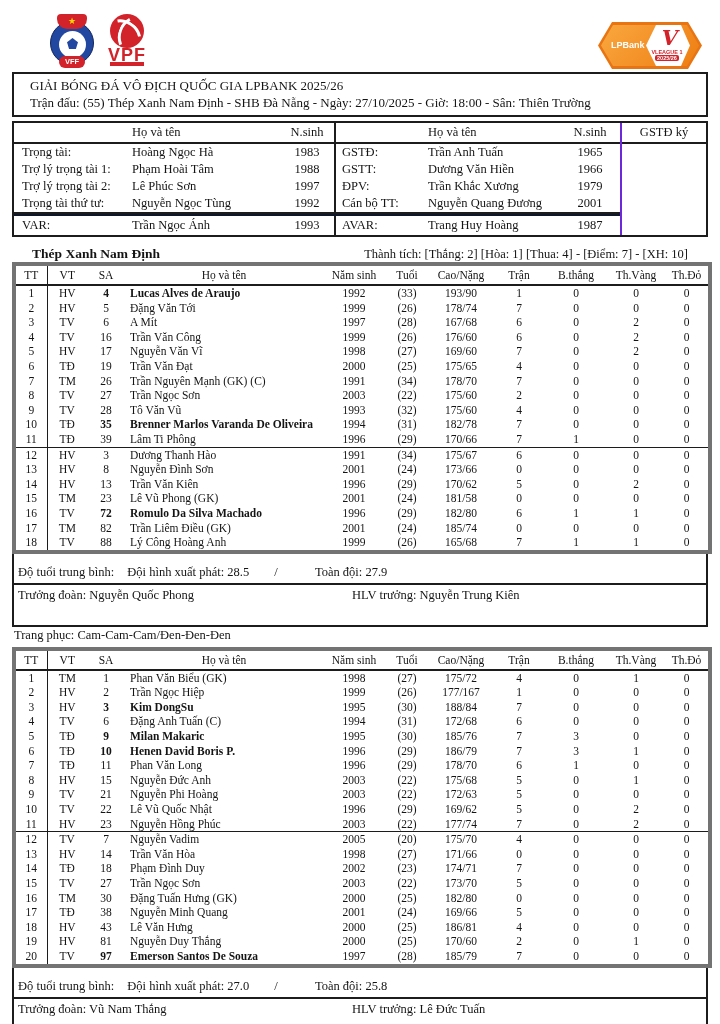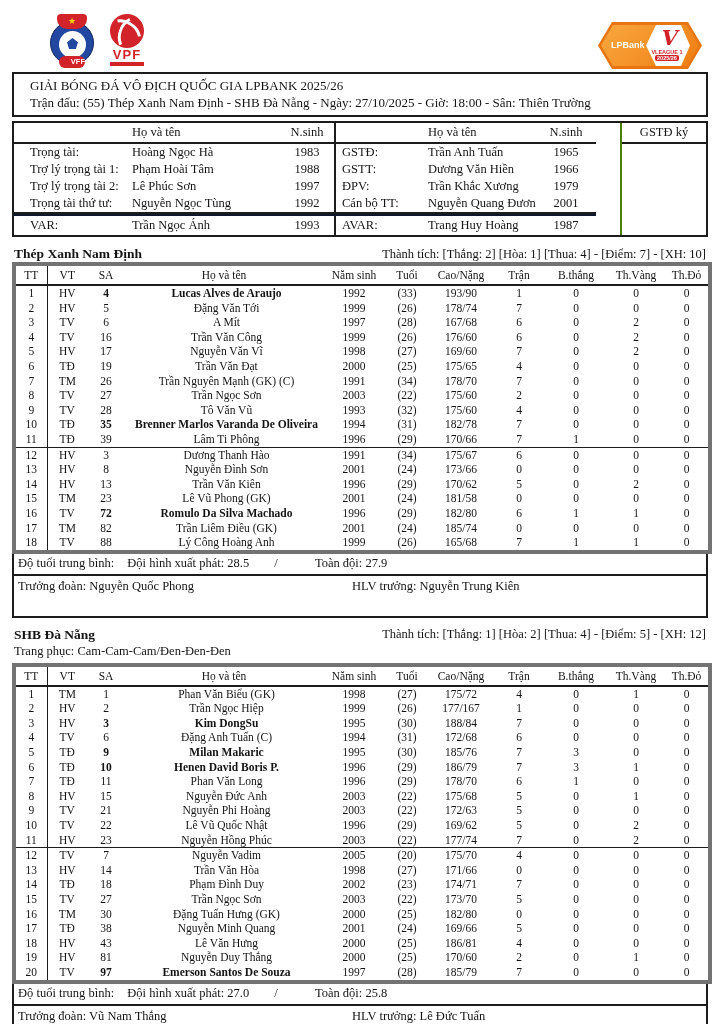--- a/index.html
+++ b/index.html
@@ -13,30 +13,30 @@
 
   .vff-logo { position:relative; width:48px; height:54px; }
   .vff-flag { position:absolute; top:0; left:9px; width:30px; height:15px; background:#d2232a;
               border-radius:4px 4px 10px 10px; color:#ffd400; font-size:9px; line-height:14px; text-align:center; z-index:2; }
   .vff-circle { position:absolute; top:7px; left:2px; width:44px; height:44px; border-radius:50%;
                 background:#2247a0; border:1px solid #15265c; }
   .vff-ball { position:absolute; top:9px; left:8px; width:27px; height:27px; border-radius:50%; background:#fff; }
   .vff-ball::after { content:""; position:absolute; left:8px; top:7px; width:11px; height:11px;
                 background:#2247a0; clip-path:polygon(50% 0,100% 38%,81% 100%,19% 100%,0 38%); }
   .vff-tag { position:absolute; bottom:0; left:11px; width:26px; height:12px; background:#d2232a; border-radius:6px;
-             color:#fff; font-size:7.5px; font-weight:bold; line-height:12px; text-align:right;
+             color:#fff; font-size:7.5px; font-weight:bold; line-height:12px; text-align:center;
              font-family:"Liberation Sans", sans-serif; z-index:3; }
 
   .vpf-logo { position:relative; width:46px; height:54px; text-align:center; }
   .vpf-ball { position:relative; width:34px; height:34px; margin:0 auto; border-radius:50%; background:#d2232a; overflow:hidden; }
   .vpf-ball::before { content:""; position:absolute; left:-8px; top:6px; width:34px; height:30px;
              border-radius:50%; border:3px solid #fff; border-color:#fff transparent transparent transparent; transform:rotate(35deg); }
   .vpf-ball::after { content:""; position:absolute; left:8px; top:2px; width:30px; height:34px;
              border-radius:50%; border:3px solid #fff; border-color:transparent transparent transparent #fff; transform:rotate(20deg); }
-  .vpf-text { color:#d2232a; font-weight:bold; font-size:13px; line-height:14px; letter-spacing:1px;
+  .vpf-text { color:#d2232a; font-weight:bold; font-size:18px; line-height:14px; letter-spacing:1px;
               font-family:"Liberation Sans", sans-serif; }
   .vpf-bar { height:4px; background:#d2232a; margin:0 6px; }
 
   .page-title { position:absolute; left:0; right:0; top:30px; text-align:center; font-size:21px; letter-spacing:0.5px; }
 
   .lp-badge { position:absolute; right:6px; top:14px; width:104px; height:47px; }
   .lp-hex { position:absolute; inset:0; background:#e87511;
             clip-path:polygon(14px 0, calc(100% - 14px) 0, 100% 50%, calc(100% - 14px) 100%, 14px 100%, 0 50%); }
   .lp-hex-in { position:absolute; inset:3px; background:linear-gradient(135deg,#f9a83f,#ee7d12);
             clip-path:polygon(12px 0, calc(100% - 12px) 0, 100% 50%, calc(100% - 12px) 100%, 12px 100%, 0 50%); }
@@ -53,52 +53,52 @@
   
   .info-box { border:2px solid #1c1c1c; width:696px; padding:3px 16px 4px; margin-top:2px; }
   .info-line1 { font-size:13px; line-height:17px; }
   .info-line2 { font-size:13px; line-height:17px; }
 
   
   .officials-box { display:flex; border:2px solid #1c1c1c; width:696px; margin-top:4px; font-size:12.5px; }
   .off-main { flex:1; min-width:0; }
   .off-row { display:grid; grid-template-columns:116px 150px 54px 92px 1fr 60px; }
   .off-row > div { line-height:17px; padding:0 2px; white-space:nowrap; overflow:hidden; }
-  .off-row .c0 { padding-left:16px; }
+  .off-row .c0 { padding-left:8px; }
   .off-row .c2, .off-row .c5 { text-align:center; }
   .off-row .c3 { border-left:2px solid #1c1c1c; padding-left:6px; }
   .off-head .c0,.off-head .c1,.off-head .c2,.off-head .c3,.off-head .c4,.off-head .c5
       { border-bottom:2px solid #1c1c1c; line-height:19px; }
   .off-var .off-row > div, .off-var > .off-row { border-top:2px solid #0f172a; }
   .off-var .off-row .c0 { border-top:none; }
   .off-var { border-top:2px solid #1c1c1c; }
   .off-var .off-row > div { border-top:none; line-height:19px; }
-  .off-sign { width:86px; border-left:2px solid #4d7c0f; display:flex; flex-direction:column;margin-left:24px; }
+  .off-sign { width:86px; border-left:2px solid #6d28d9; display:flex; flex-direction:column; }
   .off-sign-head { line-height:19px; text-align:center; border-bottom:2px solid #1c1c1c; }
   .off-sign-cell { flex:1; }
 
   
-  .team-head { display:flex; justify-content:space-between; align-items:center; margin:9px 2px 0; }
+  .team-head { display:flex; justify-content:space-between; align-items:flex-end; margin:9px 20px 0; }
   .team-name { font-weight:bold; font-size:13.5px; }
   .team-record { font-size:12.5px;font-family:Liberation Serif, serif; }
   .team-kit { font-size:12.5px; margin:1px 2px 4px; }
 
   table.team-table { border-collapse:collapse; table-layout:fixed; width:696px; border:4px solid #737373; font-size:11.5px; }
   table.team-table th, table.team-table td { padding:0; font-weight:normal; text-align:center; white-space:nowrap; overflow:hidden; }
   table.team-table thead th { line-height:18px; border-bottom:2px solid #1c1c1c; }
   table.team-table td { line-height:14.6px; }
   table.team-table th:first-child, table.team-table td:first-child { border-right:1.5px solid #1c1c1c; }
-  table.team-table td:nth-child(4) { text-align:center; padding-left:5px; }
+  table.team-table td:nth-child(4) { text-align:left; padding-left:5px; }
   table.team-table thead th:nth-child(4) { text-align:center; padding-left:0; }
   tbody.subs tr:first-child td { border-top:1.5px solid #1c1c1c; }
   tr.bold-row td:nth-child(3), tr.bold-row td:nth-child(4) { font-weight:bold; }
 
   .age-row { border:2px solid #1c1c1c; border-top:none; width:696px; padding:2px 4px 3px; font-size:12.5px; }
   .age-row span { display:inline-block; }
-  .age-lineup { margin-left:10px; }
+  .age-lineup { margin-left:10px;margin-top:9px; }
   .age-slash { margin-left:22px; }
   .age-squad { margin-left:34px; }
   .staff-row { border:2px solid #1c1c1c; border-top:none; width:696px; padding:3px 4px 22px; font-size:12.5px; display:flex; }
   .staff-left { width:334px; }
   .staff-right { flex:1; }
 </style>
 </head>
 <body>
 
 <div class="page">
@@ -476,24 +476,20 @@
     <span>Độ tuổi trung bình:</span>
     <span class="age-lineup">Đội hình xuất phát: 28.5</span>
     <span class="age-slash">/</span>
     <span class="age-squad">Toàn đội: 27.9</span>
   </div>
   <div class="staff-row">
     <span class="staff-left">Trưởng đoàn: Nguyễn Quốc Phong</span>
     <span class="staff-right">HLV trưởng: Nguyễn Trung Kiên</span>
   </div>
 
-  <div class="team-head">
-    <span class="team-name">SHB Đà Nẵng</span>
-    <span class="team-record">Thành tích: [Thắng: 1] [Hòa: 2] [Thua: 4] - [Điểm: 5] - [XH: 12]</span>
-  </div>
   <div class="team-kit">Trang phục: Cam-Cam-Cam/Đen-Đen-Đen</div>
 
   <table class="team-table">
     <colgroup>
       <col style="width:33px">
         <col style="width:40px">
         <col style="width:38px">
         <col style="width:198px">
       <col style="width:62px">
         <col style="width:44px">

